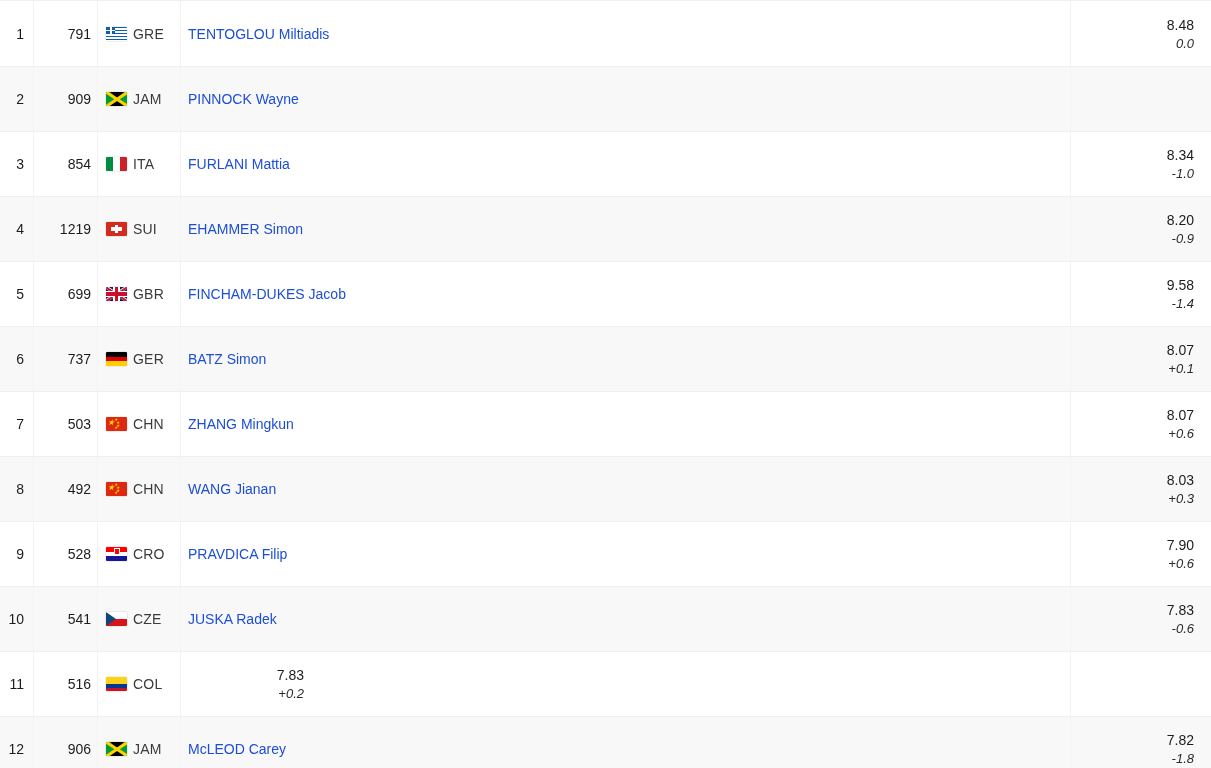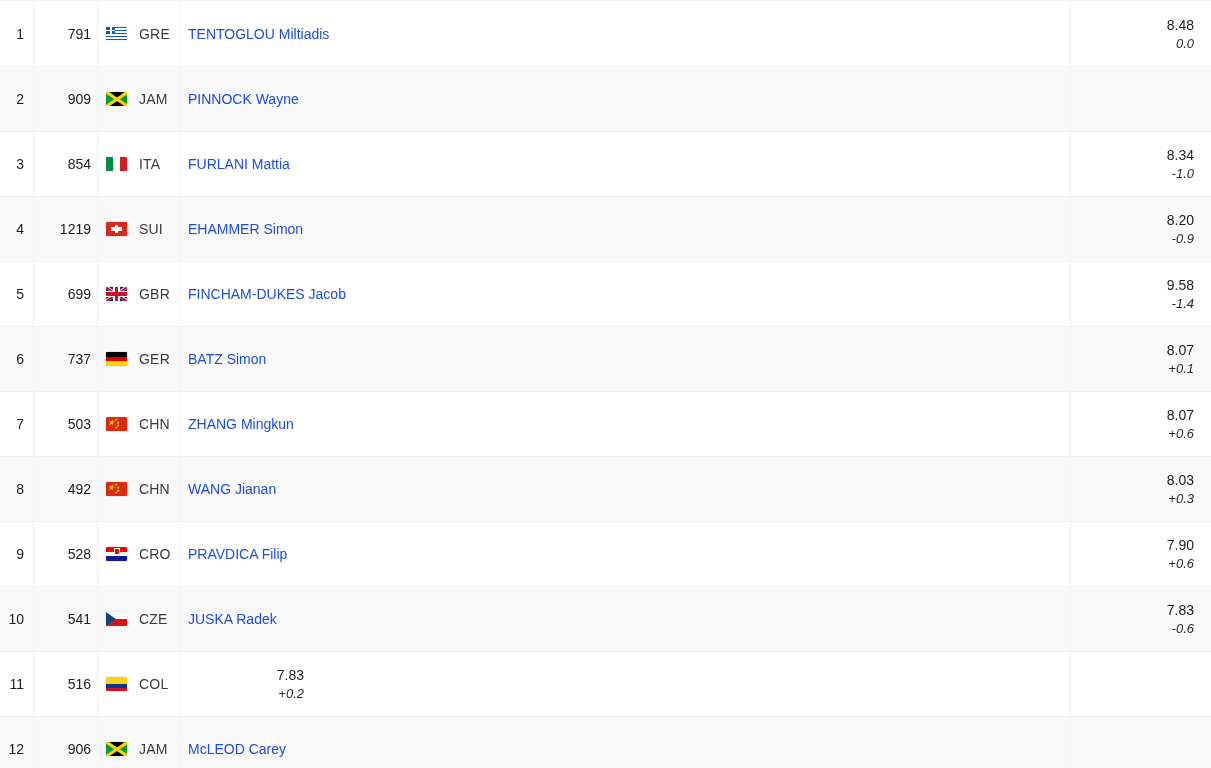--- a/index.html
+++ b/index.html
@@ -52,21 +52,21 @@
     text-align: right;
     padding-right: 6px;
     font-size: 14px;
     color: #1c1c1c;
   }
   .c-country {
     width: 83px;
     display: flex;
     align-items: center;
     padding-left: 9px;
-    gap: 12px;
+    gap: 6px;
   }
   .flag {
     width: 21px;
     height: 14px;
     flex: 0 0 21px;
     border-radius: 1px;
     overflow: hidden;
     position: relative;
     box-shadow: 0 0 0 0.5px rgba(0,0,0,0.12);
   }
@@ -421,14 +421,18 @@
       <div class="c-country">
         <span class="flag fl-JAM">
           <i class="blk-t"></i>
           <i class="blk-b"></i>
           <i class="x1"></i>
           <i class="x2"></i>
         </span>
         <span class="cc">JAM</span>
       </div>
       <div class="c-name">McLEOD Carey</div>
+      <div class="c-result">
+        <span class="mark">7.82</span>
+        <span class="wind">-1.8</span>
+      </div>
     </div>
   </div>
 
 </body></html>

